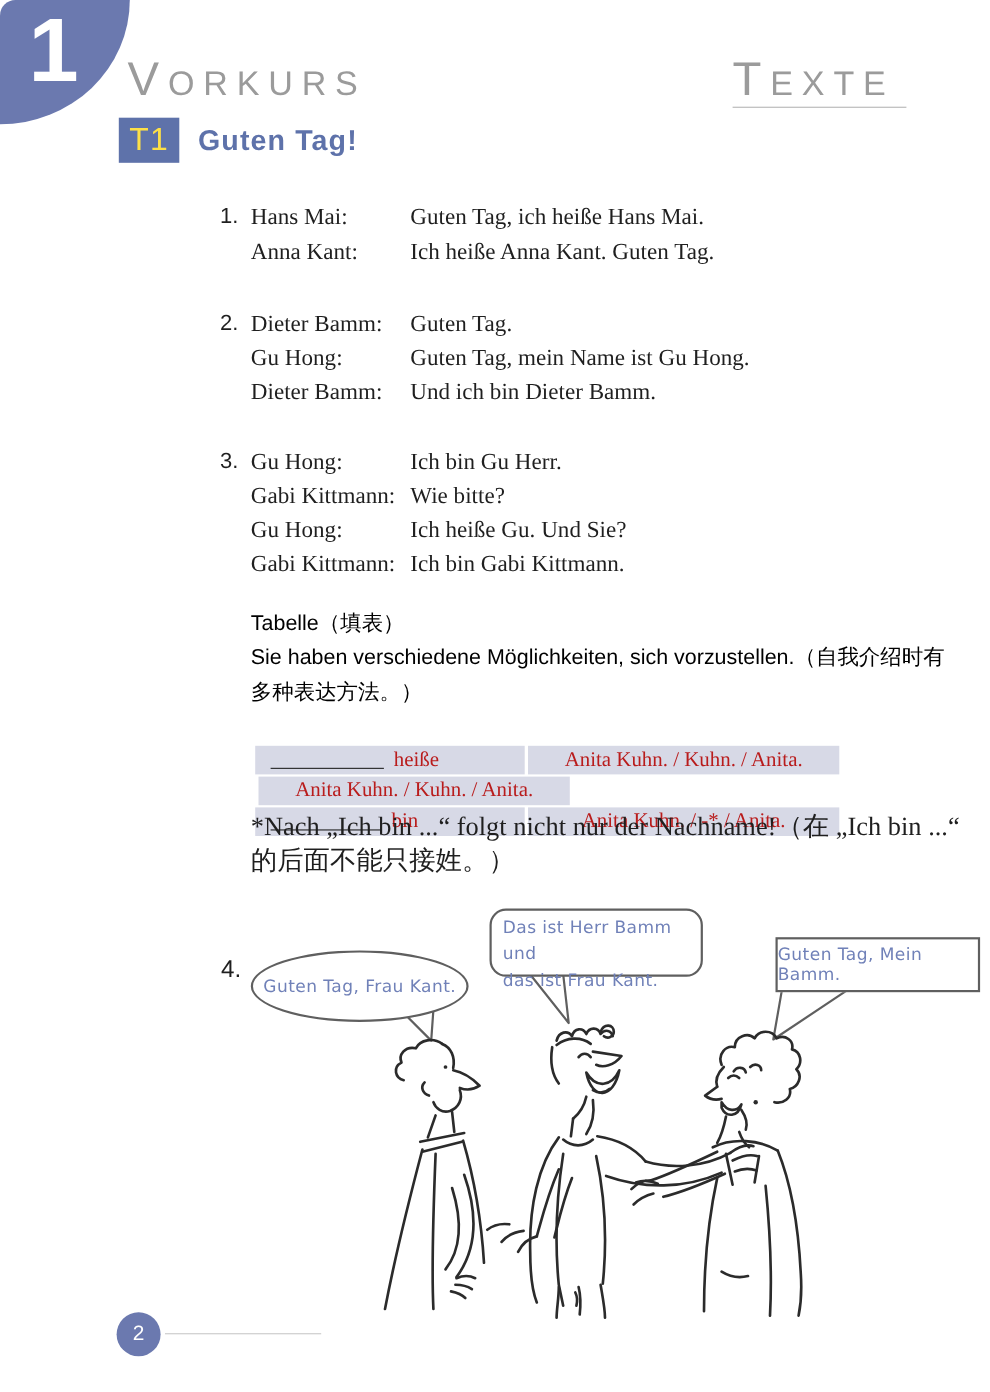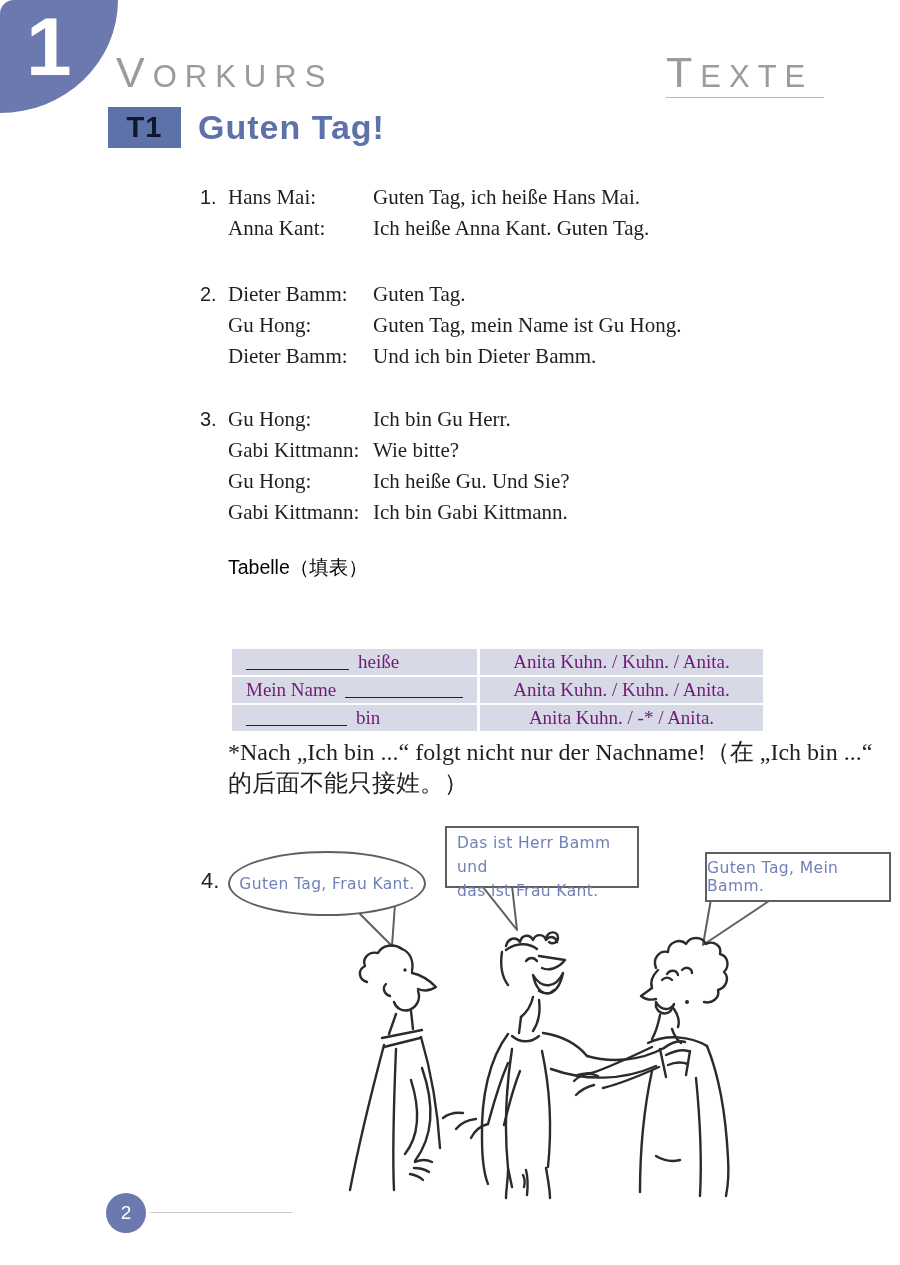--- a/index.html
+++ b/index.html
@@ -10,54 +10,54 @@
           border-radius:14px 0 100% 0;}
   .corner .unit-num{position:absolute;left:26px;top:6px;font-size:82px;font-weight:bold;
           color:#fff;font-family:"Liberation Sans",sans-serif;line-height:1;}
   .sec-left{position:absolute;left:116px;top:48px;color:#9b9b9b;letter-spacing:8px;
           font-size:31px;font-weight:500;}
   .sec-left .initial,.sec-right .initial{font-size:43px;}
   .sec-right{position:absolute;left:666px;top:48px;color:#9b9b9b;letter-spacing:8px;
           font-size:31px;font-weight:500;}
   .hdr-rule{position:absolute;left:666px;top:97px;width:158px;height:1px;background:#b5b5b5;}
   .t1-row{position:absolute;left:108px;top:107px;display:flex;align-items:center;}
-  .t1-badge{width:73px;height:41px;background:#5e72aa;color:#0f172a;font-weight:bold;
+  .t1-badge{width:55px;height:41px;background:#5e72aa;color:#fde047;font-weight:normal;
           font-size:29px;display:flex;align-items:center;justify-content:center;letter-spacing:1px;}
-  .lesson-title{margin-left:17px;color:#5e72aa;font-weight:bold;font-size:34px;letter-spacing:1px;}
+  .lesson-title{margin-left:17px;color:#5e72aa;font-weight:bold;font-size:26px;letter-spacing:1px;}
   
   .dialogues{position:absolute;left:200px;top:182px;width:670px;
           font-family:"Liberation Serif",serif;font-size:21px;color:#1f1f1f;}
   .drow{display:grid;grid-template-columns:28px 145px auto;line-height:31px;}
   .dnum{font-family:"Liberation Sans",sans-serif;font-size:20px;}
   .dlg{margin-bottom:35px;}
   .dlg:nth-child(2){margin-bottom:32px;}
   .dlg:last-child{margin-bottom:0;}
   
   .tabelle{position:absolute;left:228px;top:552px;width:648px;font-size:19.5px;
           color:#000000;line-height:31px;}
-  .fill-table{position:absolute;left:232px;top:649px;width:560px;
-          font-family:"Liberation Serif",serif;font-size:19px;color:#701a75;}
+  .fill-table{position:absolute;left:232px;top:678px;width:560px;
+          font-family:"Liberation Serif",serif;font-size:19px;color:#b91c1c;}
   .trow{display:flex;margin-bottom:2px;}
   .tcell{background:#d7d9e6;height:26px;display:flex;align-items:center;}
   .tcell.l{width:245px;padding-left:14px;box-sizing:border-box;}
   .tcell.r{width:283px;margin-left:3px;justify-content:center;}
   .blank{display:inline-block;border-bottom:1.6px solid #222;height:15px;}
   .b1{width:103px;margin-right:9px;}
   .b2{width:118px;margin-left:9px;}
   .b3{width:101px;margin-right:9px;}
   .footnote{position:absolute;left:228px;top:737px;width:650px;
           font-family:"Liberation Serif",serif;font-size:24px;line-height:31px;color:#1f1f1f;}
   
   .illu{position:absolute;left:190px;top:818px;width:710px;height:382px;}
   .ex-num{position:absolute;left:11px;top:50px;font-size:22px;color:#1f1f1f;}
   .bubble{position:absolute;border:2px solid #5f5f5f;background:#fff;color:#7081b8;
           font-family:"DejaVu Sans",sans-serif;font-size:15.5px;letter-spacing:.4px;}
-  .bub-ell{left:38px;top:33px;width:194px;height:61px;border-radius:50%;
+  .bub-ell{left:38px;top:46px;width:194px;height:61px;border-radius:50%;
           display:flex;align-items:center;justify-content:center;}
-  .bub-mid{left:255px;top:8px;width:170px;height:52px;padding:3px 10px;line-height:24px;box-sizing:content-box;}
+  .bub-mid{left:255px;top:8px;width:170px;height:52px;padding:3px 10px;line-height:24px;box-sizing:content-box;border-radius:15px;}
   .bub-right{left:515px;top:34px;width:182px;height:46px;display:flex;align-items:center;justify-content:center;}
   .cartoon{position:absolute;left:0;top:0;width:710px;height:382px;}
   
   .page-badge{position:absolute;left:106px;top:1193px;width:40px;height:40px;border-radius:50%;
           background:#6b79af;color:#fff;font-size:19px;display:flex;align-items:center;justify-content:center;}
   .foot-rule{position:absolute;left:150px;top:1212px;width:142px;height:1px;background:#c9c9c9;}
 </style>
 </head>
 <body>
 
@@ -122,35 +122,32 @@
     <div class="drow">
       <span class="dnum"></span>
       <span>Gabi Kittmann:</span>
       <span>Ich bin Gabi Kittmann.</span>
     </div>
   </div>
 </div>
 
 <div class="tabelle">
   <div>Tabelle（填表）</div>
+  <div>Sie haben verschiedene Möglichkeiten, sich vorzustellen.（自我介绍时有多种表达方法。）</div>
 </div>
 
 <div class="fill-table">
   <div class="trow">
     <div class="tcell l">
       <span class="blank b1"></span>
       <span>heiße</span>
     </div>
     <div class="tcell r">Anita Kuhn. / Kuhn. / Anita.</div>
   </div>
   <div class="trow">
-    <div class="tcell l">
-      <span>Mein Name</span>
-      <span class="blank b2"></span>
-    </div>
     <div class="tcell r">Anita Kuhn. / Kuhn. / Anita.</div>
   </div>
   <div class="trow">
     <div class="tcell l">
       <span class="blank b3"></span>
       <span>bin</span>
     </div>
     <div class="tcell r">Anita Kuhn. /  -*  / Anita.</div>
   </div>
 </div>

